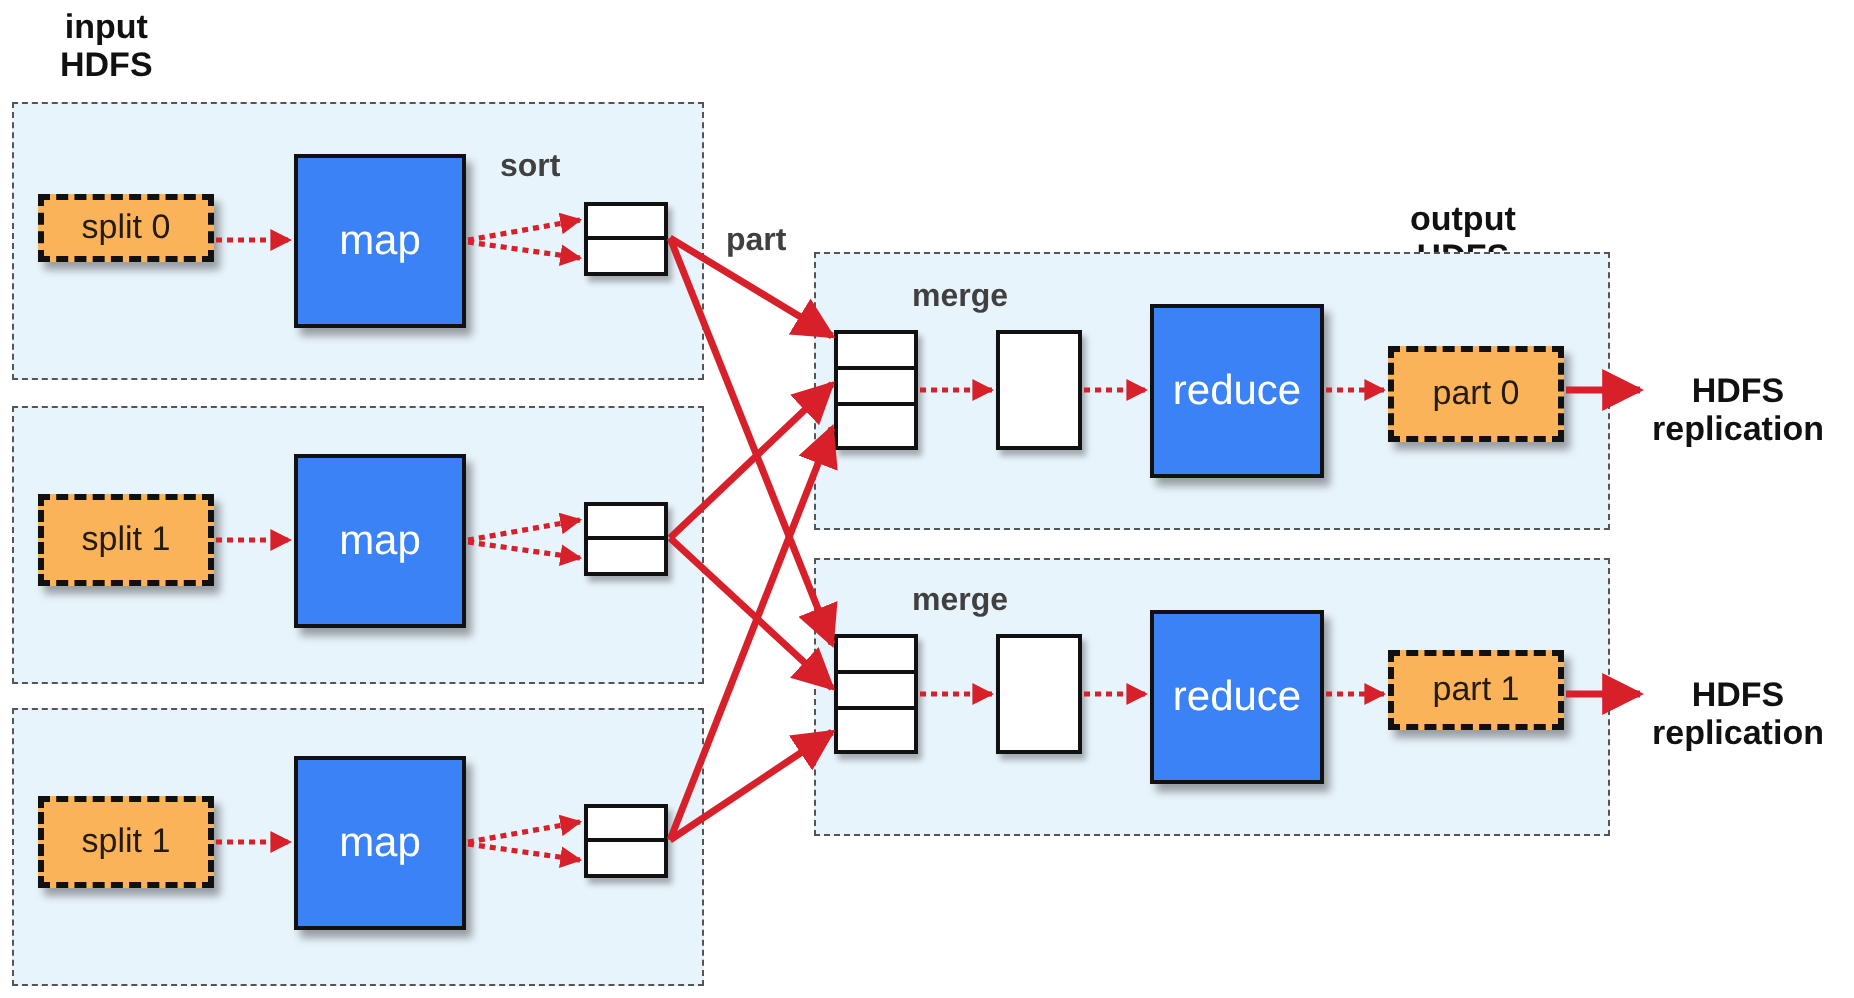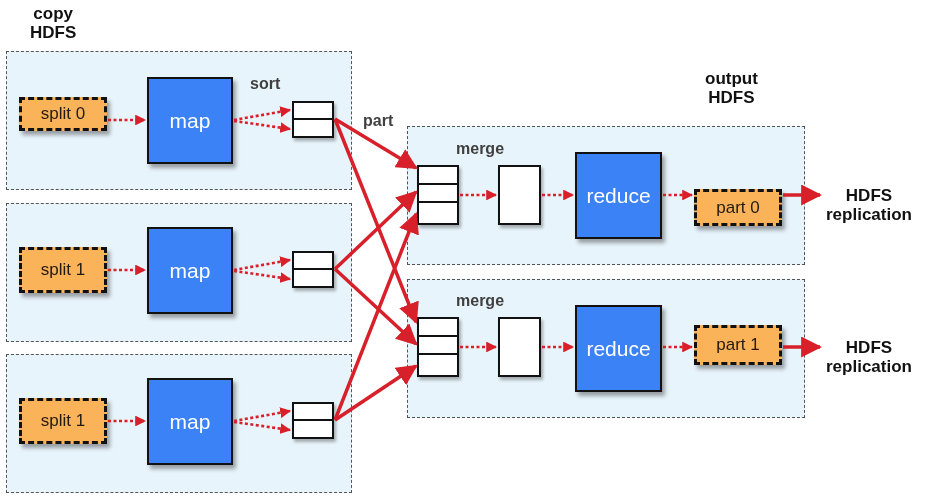--- a/index.html
+++ b/index.html
@@ -19,24 +19,24 @@
   .buf .cell:last-child { border-bottom: none; }
   .lbl { position: absolute; font-weight: bold; font-size: 17px; color: #111; line-height: 19px;
          text-align: center; white-space: nowrap; }
   .lbl-sm { position: absolute; font-size: 16px; color: #404040; white-space: nowrap; }
   svg#arrows { position: absolute; left: 0; top: 0; pointer-events: none; }
 </style>
 </head>
 <body>
 
 <div class="lbl" style="left:30px; top:4px;">
-  <div>copy</div>
+  <div>input</div>
   <div>HDFS</div>
 </div>
-<div class="lbl" style="left:705px; top:69px;">
+<div class="lbl" style="left:705px; top:100px;">
   <div>output</div>
   <div>HDFS</div>
 </div>
 
 <div class="container" style="left:6px; top:51px; width:346px; height:139px;"></div>
 <div class="container" style="left:6px; top:203px; width:346px; height:139px;"></div>
 <div class="container" style="left:6px; top:354px; width:346px; height:139px;"></div>
 
 <div class="container" style="left:407px; top:126px; width:398px; height:139px;"></div>
 <div class="container" style="left:407px; top:279px; width:398px; height:139px;"></div>
@@ -80,21 +80,21 @@
 <div class="lbl-sm" style="left:456px; top:140px; font-weight:600;">merge</div>
 <div class="buf" style="left:417px; top:165px; width:42px; height:60px;">
   <div class="cell" style="height:18px;"></div>
   <div class="cell" style="height:18px;"></div>
   <div class="cell" style="height:19px;"></div>
 </div>
 <div class="buf" style="left:498px; top:165px; width:43px; height:60px;"></div>
 <div class="proc" style="left:575px; top:152px; width:87px; height:87px;">
   <span>reduce</span>
 </div>
-<div class="split part" style="left:694px; top:189px; width:88px; height:37px;">
+<div class="split part" style="left:694px; top:173px; width:88px; height:48px;">
   <span>part 0</span>
 </div>
 <div class="lbl" style="left:826px; top:186px; text-align:center;">
   <div>HDFS</div>
   <div>replication</div>
 </div>
 
 <div class="lbl-sm" style="left:456px; top:292px; font-weight:600;">merge</div>
 <div class="buf" style="left:417px; top:317px; width:42px; height:60px;">
   <div class="cell" style="height:18px;"></div>

